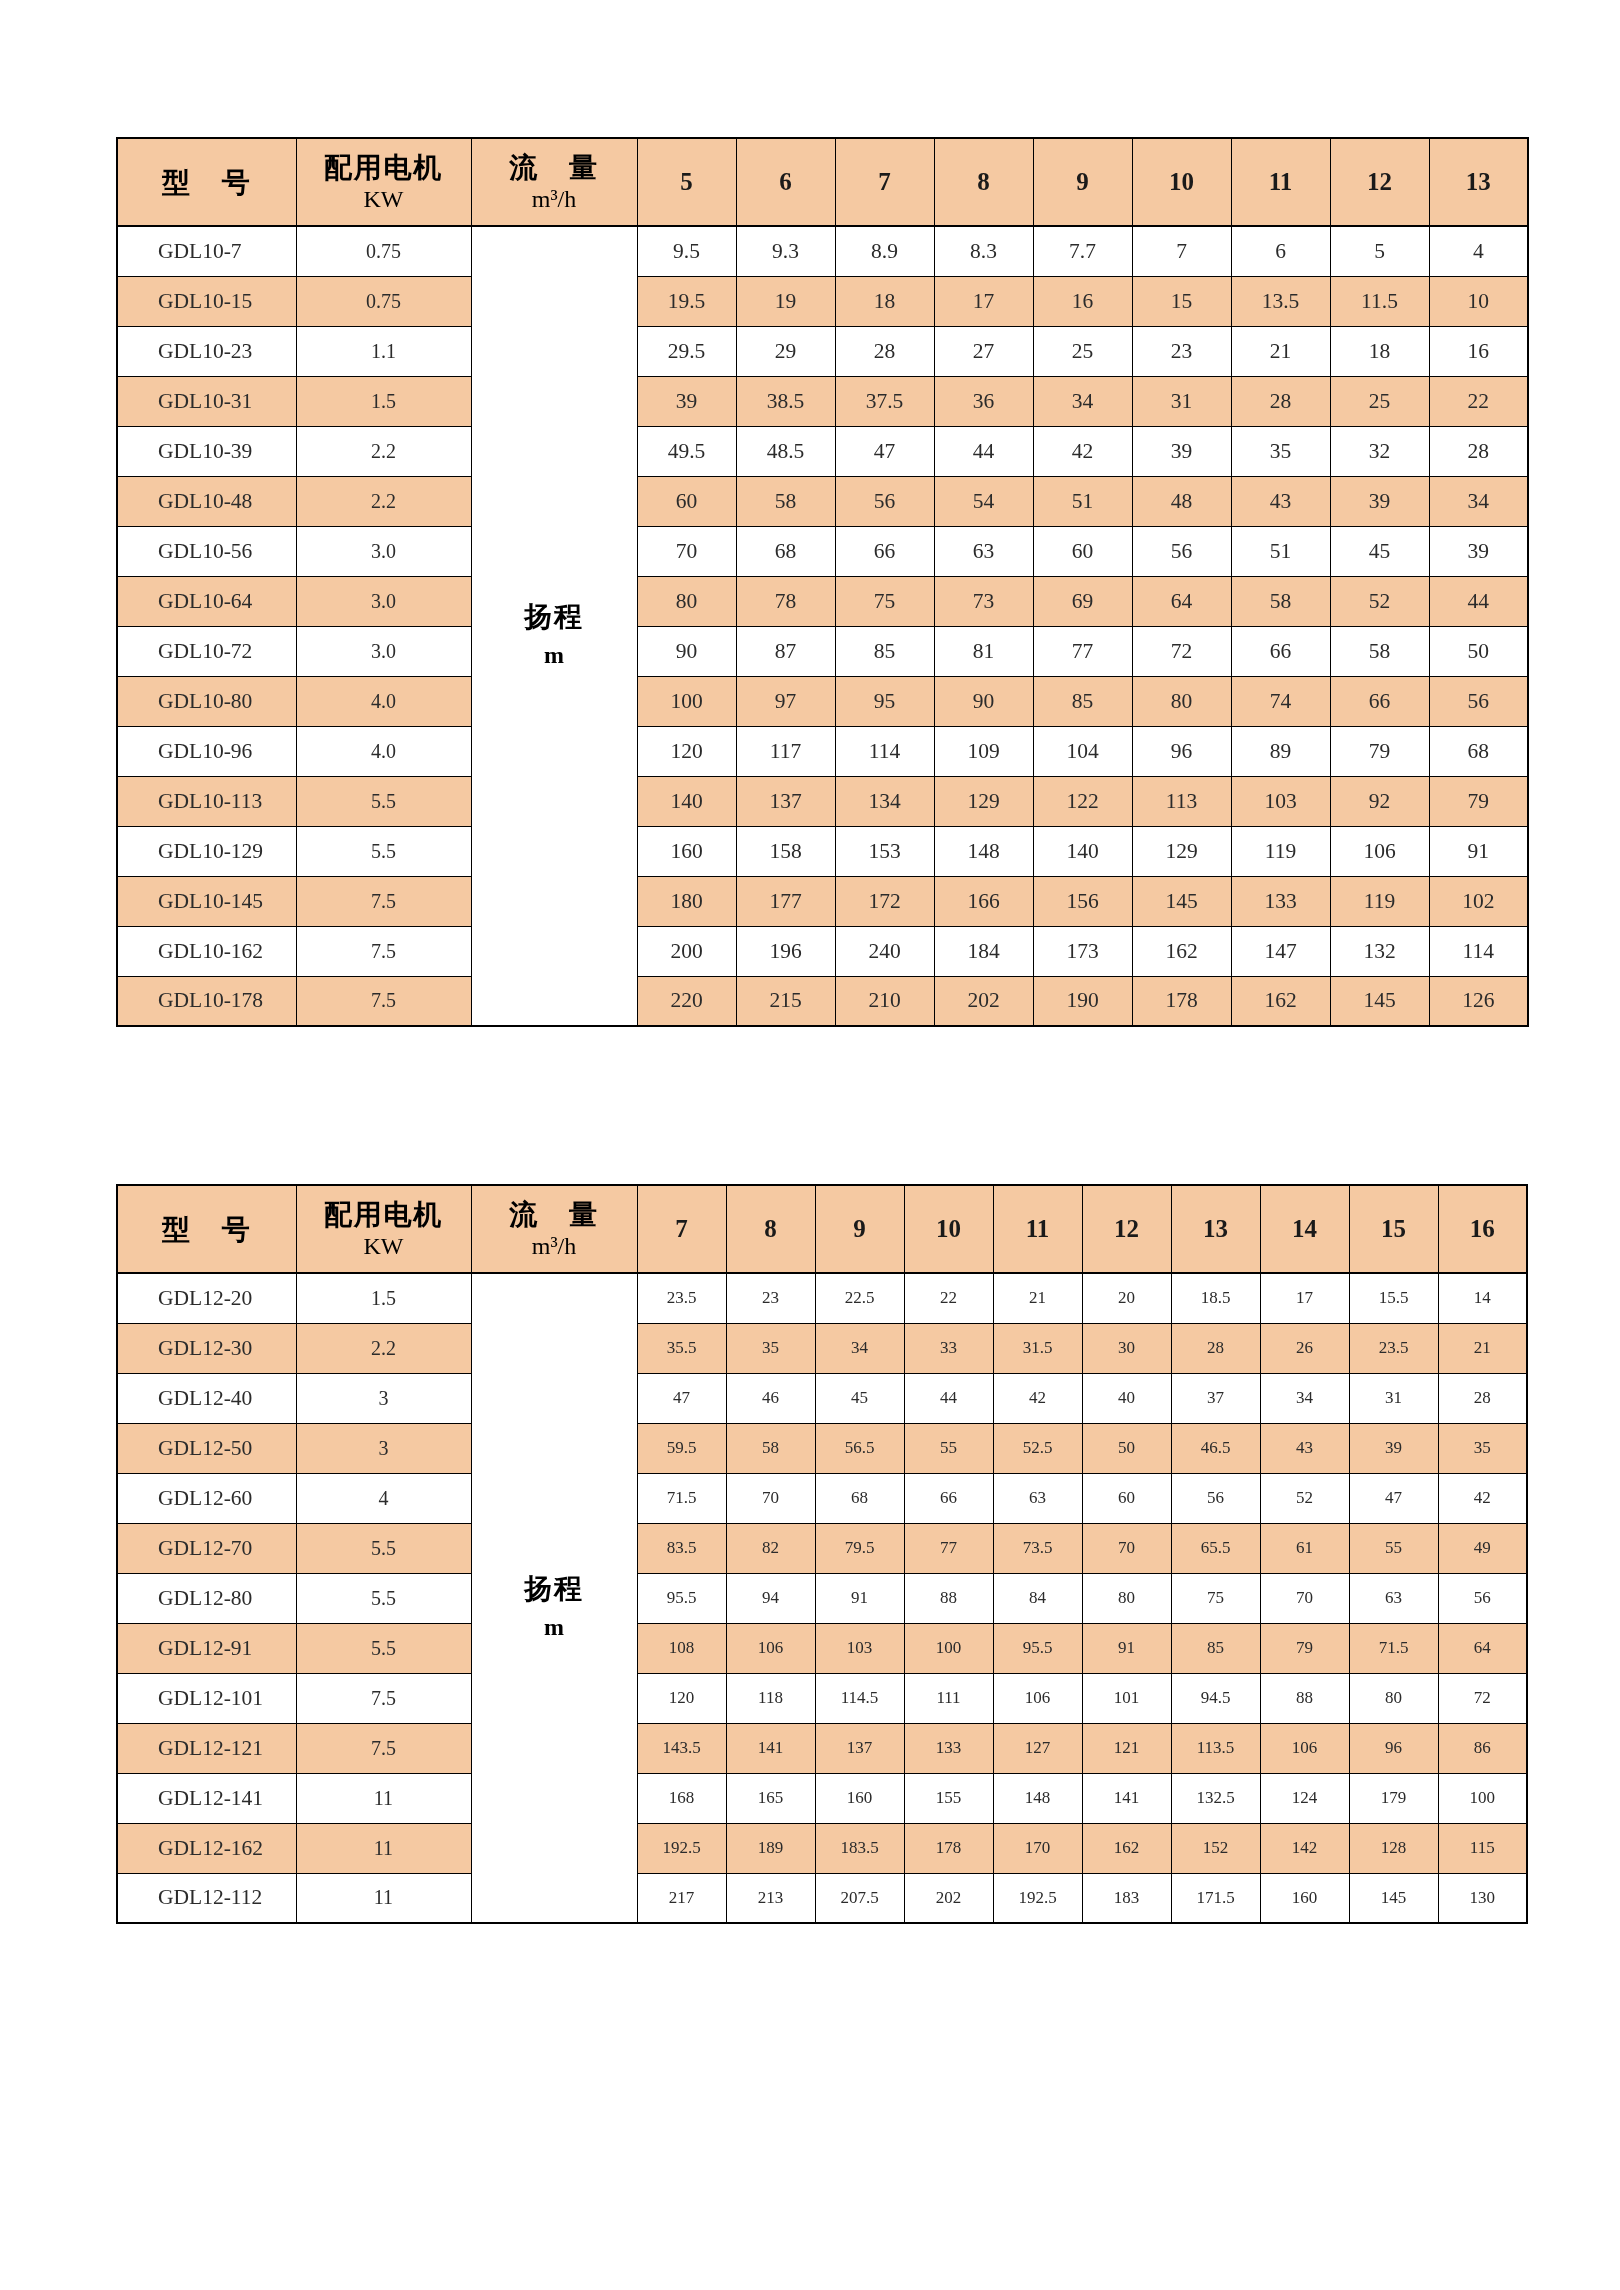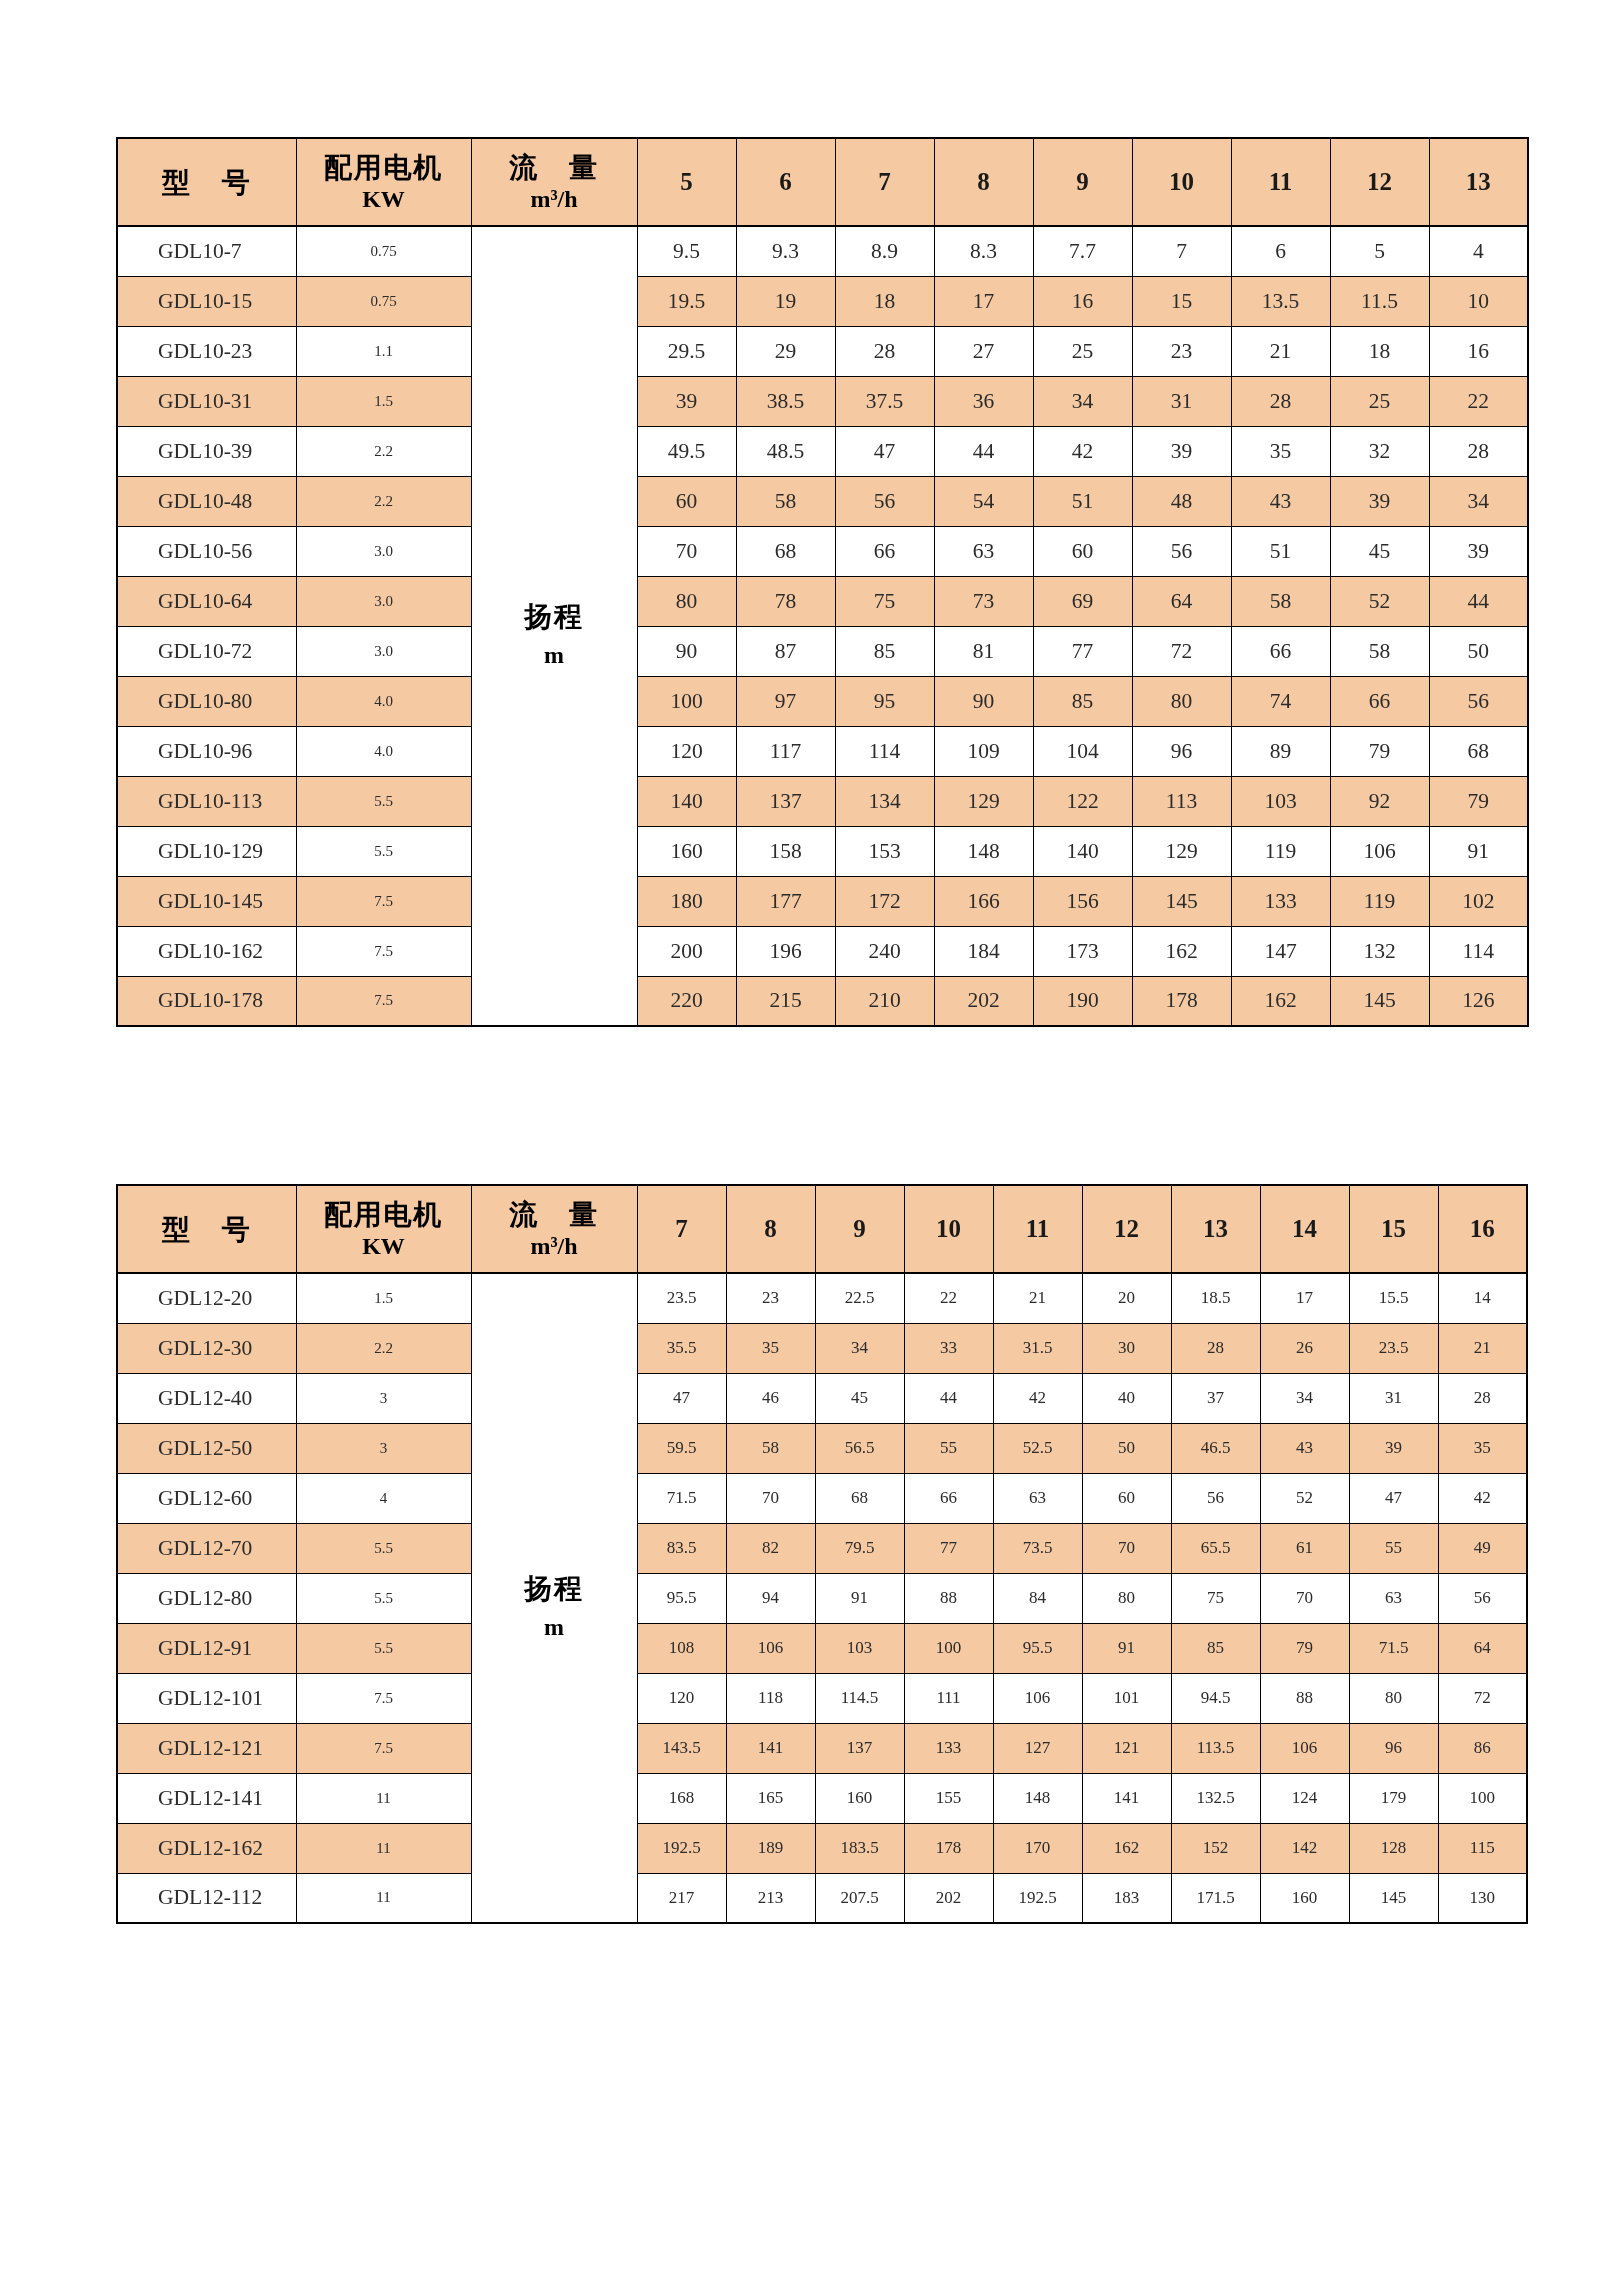--- a/index.html
+++ b/index.html
@@ -15,25 +15,25 @@
   table.pump.t1{left:116px;top:1184px;width:1406px;}
   .pump th,.pump td{
     border:1.8px solid #000;padding:0;vertical-align:middle;text-align:center;
     overflow:hidden;
   }
   .pump thead tr{height:88px;}
   .pump tbody tr{height:50px;}
   .pump thead th{border-bottom:2.7px solid #000;}
   .hdr{background:#f5c9a2;font-weight:bold;color:#000;}
   .hdr .h-main{font-size:28px;line-height:1.25;letter-spacing:1.8px;}
-  .hdr .h-unit{font-size:24px;line-height:1.2;font-weight:bold;}
+  .hdr .h-unit{font-size:24px;line-height:1.2;font-weight:normal;}
   th.colnum{font-size:25px;font-weight:bold;background:#f5c9a2;color:#1a1a1a;}
   tr.stripe td{background:#f5c9a2;}
   td.model-cell{text-align:left;padding-left:40px;font-size:21.5px;}
-  td.kw-cell{font-size:15px;}
+  td.kw-cell{font-size:20px;}
   td.val-cell{font-size:21.5px;}
   table.small-vals td.val-cell{font-size:17px;}
   td.head-merged{background:#ffffff !important;font-weight:bold;color:#000;}
   td.head-merged .h-main{font-size:28px;letter-spacing:1.8px;margin-top:15px;}
   td.head-merged .h-unit{font-size:24px;margin-top:5.4px;}
 </style>
 </head>
 <body>
 
 <table class="pump t0" id="pump-table-0">

